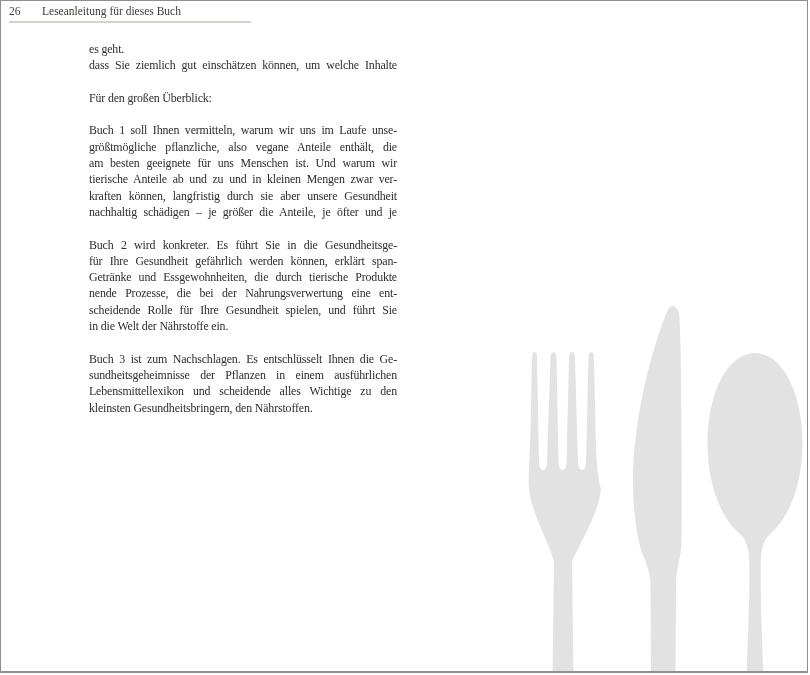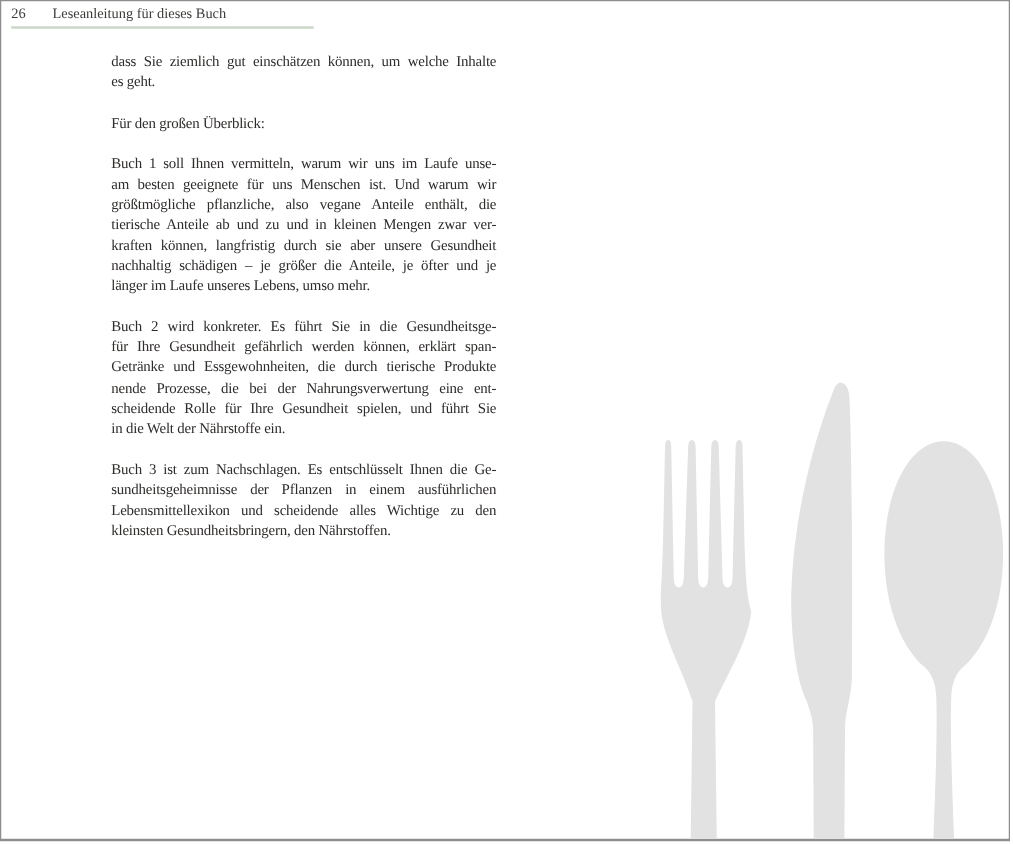--- a/index.html
+++ b/index.html
@@ -138,34 +138,33 @@
   </svg>
 
   <div class="running-head">
     <span class="page-number">26</span>
     <span class="chapter-title">Leseanleitung für dieses Buch</span>
   </div>
   <div class="head-rule" style="background: rgb(204, 215, 201);"></div>
 
   <div class="body-text" style="color: rgb(47, 45, 43);">
       <div class="para">
+        <div class="line last">es geht.</div>
         <div class="line">dass Sie ziemlich gut einschätzen können, um welche Inhalte</div>
-        <div class="line last">es geht.</div>
       </div>
       <div class="para">
         <div class="line last">Für den großen Überblick:</div>
       </div>
       <div class="para">
         <div class="line">Buch 1 soll Ihnen vermitteln, warum wir uns im Laufe unse-</div>
+        <div class="line">größtmögliche pflanzliche, also vegane Anteile enthält, die</div>
         <div class="line">am besten geeignete für uns Menschen ist. Und warum wir</div>
-        <div class="line">größtmögliche pflanzliche, also vegane Anteile enthält, die</div>
         <div class="line">tierische Anteile ab und zu und in kleinen Mengen zwar ver-</div>
         <div class="line">kraften können, langfristig durch sie aber unsere Gesundheit</div>
         <div class="line">nachhaltig schädigen – je größer die Anteile, je öfter und je</div>
-        <div class="line last">länger im Laufe unseres Lebens, umso mehr.</div>
       </div>
       <div class="para">
         <div class="line">Buch 2 wird konkreter. Es führt Sie in die Gesundheitsge-</div>
         <div class="line">für Ihre Gesundheit gefährlich werden können, erklärt span-</div>
         <div class="line">Getränke und Essgewohnheiten, die durch tierische Produkte</div>
         <div class="line">nende Prozesse, die bei der Nahrungsverwertung eine ent-</div>
         <div class="line">scheidende Rolle für Ihre Gesundheit spielen, und führt Sie</div>
         <div class="line last">in die Welt der Nährstoffe ein.</div>
       </div>
       <div class="para">

